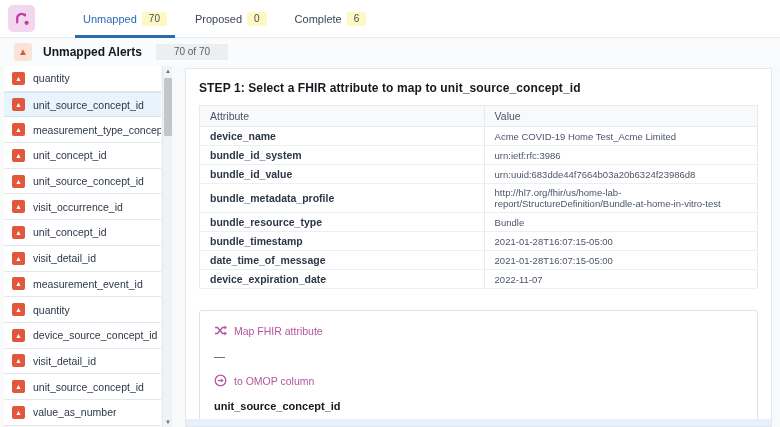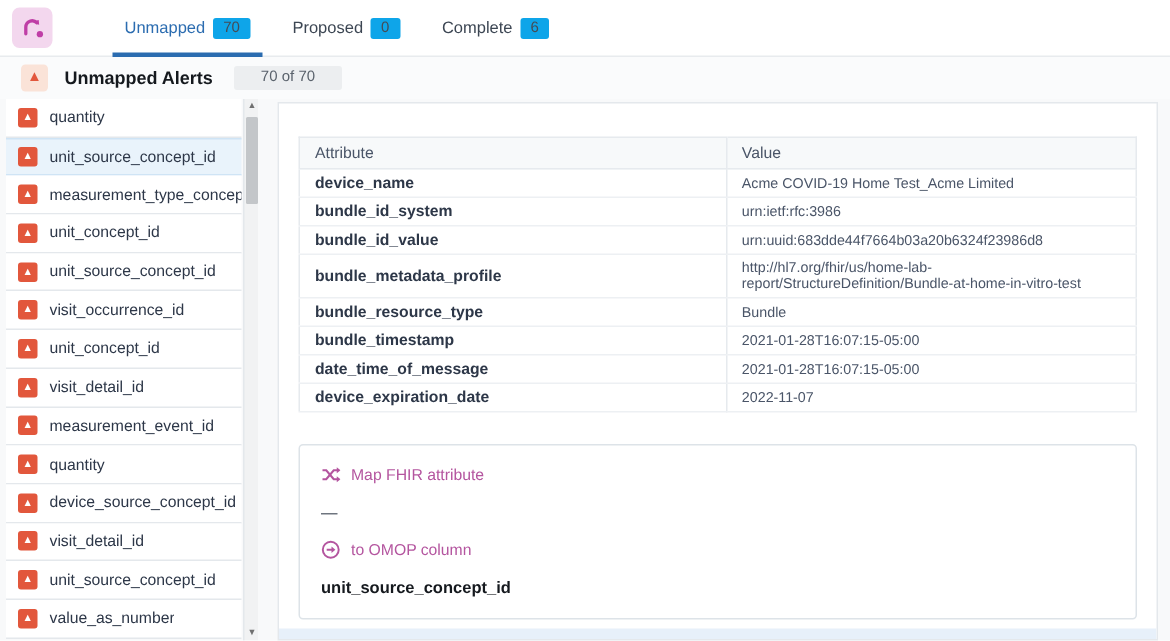--- a/index.html
+++ b/index.html
@@ -8,21 +8,21 @@
 
   
   .top-bar { position:absolute; top:0; left:0; right:0; height:38px; background:#fff;
     border-bottom:1px solid #e8ebee; display:flex; align-items:center; z-index:5; }
   .logo { width:27px; height:27px; margin-left:8px; border-radius:5px; background:#f3d7ee;
     display:flex; align-items:center; justify-content:center; }
   .app-title { font-size:15px; font-weight:bold; color:#15191e; margin-left:14px; letter-spacing:.1px; }
   .tabs { display:flex; margin-left:34px; height:38px; }
   .tab { display:flex; align-items:center; gap:5px; padding:0 14px; height:38px;
     font-size:11px; color:#3c4653; cursor:pointer; position:relative; }
-  .tab .badge { background:#0ea5e9; color:#444c56; border-radius:2px; font-size:10px;
+  .tab .badge { background:#fef9c3; color:#444c56; border-radius:2px; font-size:10px;
     padding:2px 7px; line-height:1; }
   .tab.active { color:#2b6cb0; }
   .tab.active::after { content:""; position:absolute; left:6px; right:6px; bottom:0;
     height:3px; background:#2b6cb0; }
 
   
   .content-bg { position:absolute; top:38px; left:0; right:0; bottom:0; background:#f8f9fa; }
 
   
   .alerts-band { position:absolute; top:38px; left:0; right:0; height:28px;
@@ -174,20 +174,21 @@
     </div>
   </div>
   <div class="side-scroll">
     <span class="scroll-arrow up">▲</span>
     <span class="scroll-thumb"></span>
     <span class="scroll-arrow down">▼</span>
   </div>
 </aside>
 
 <main class="main-panel">
+  <h2 class="step-title">STEP 1: Select a FHIR attribute to map to unit_source_concept_id</h2>
 
   <table class="attr-table">
     <thead>
       <tr>
         <th>Attribute</th>
         <th>Value</th>
       </tr>
     </thead>
     <tbody>
       <tr>

